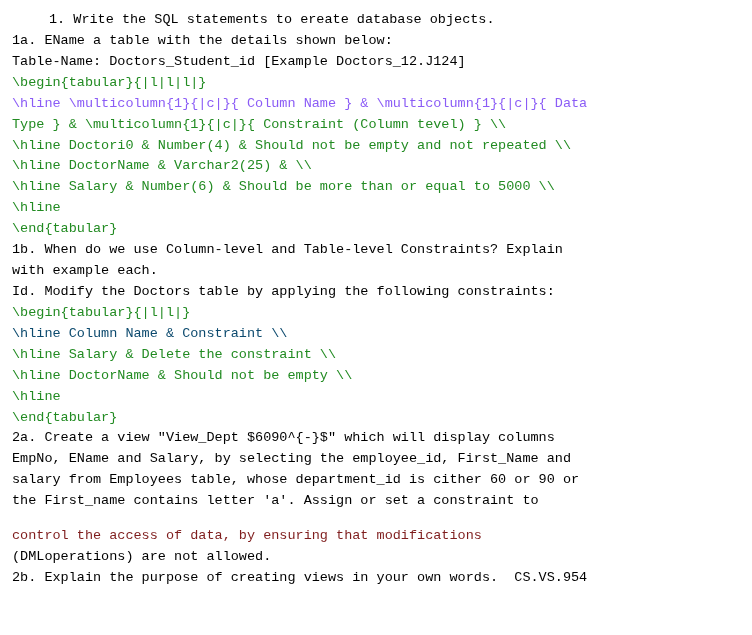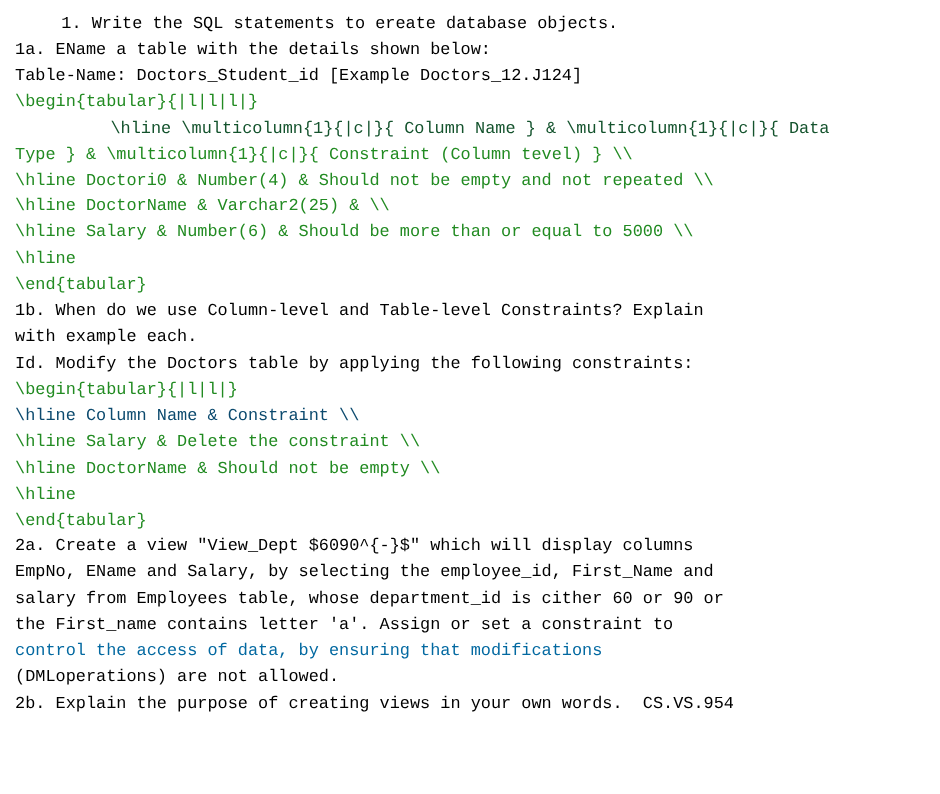--- a/index.html
+++ b/index.html
@@ -29,36 +29,36 @@
     }
   </style>
 </head>
 <body>
 
 <div class="content-area">
 <span class="line" style="color: rgb(0, 0, 0); margin-left: 37px;">1. Write the SQL statements to ereate database objects.</span>
     <span class="line" style="color: rgb(0, 0, 0);">1a. EName a table with the details shown below:</span>
     <span class="line" style="color: rgb(0, 0, 0);">Table-Name: Doctors_Student_id [Example Doctors_12.J124]</span>
     <span class="line" style="color: rgb(34, 139, 34);">\begin{tabular}{|l|l|l|}</span>
-    <span class="line" style="color: #14532d; text-align: center;">\hline \multicolumn{1}{|c|}{ Column Name } &amp; \multicolumn{1}{|c|}{ Data</span>
+    <span class="line" style="color: #8b5cf6;">\hline \multicolumn{1}{|c|}{ Column Name } &amp; \multicolumn{1}{|c|}{ Data</span>
     <span class="line" style="color: rgb(34, 139, 34);">Type } &amp; \multicolumn{1}{|c|}{ Constraint (Column tevel) } \\</span>
     <span class="line" style="color: rgb(34, 139, 34);">\hline Doctori0 &amp; Number(4) &amp; Should not be empty and not repeated \\</span>
     <span class="line" style="color: rgb(34, 139, 34);">\hline DoctorName &amp; Varchar2(25) &amp; \\</span>
     <span class="line" style="color: rgb(34, 139, 34);">\hline Salary &amp; Number(6) &amp; Should be more than or equal to 5000 \\</span>
     <span class="line" style="color: rgb(34, 139, 34);">\hline</span>
     <span class="line" style="color: rgb(34, 139, 34);">\end{tabular}</span>
     <span class="line" style="color: rgb(0, 0, 0);">1b. When do we use Column-level and Table-level Constraints? Explain</span>
     <span class="line" style="color: rgb(0, 0, 0);">with example each.</span>
     <span class="line" style="color: rgb(0, 0, 0);">Id. Modify the Doctors table by applying the following constraints:</span>
     <span class="line" style="color: rgb(34, 139, 34);">\begin{tabular}{|l|l|}</span>
     <span class="line" style="color: #0c4a6e;">\hline Column Name &amp; Constraint \\</span>
     <span class="line" style="color: rgb(34, 139, 34);">\hline Salary &amp; Delete the constraint \\</span>
     <span class="line" style="color: rgb(34, 139, 34);">\hline DoctorName &amp; Should not be empty \\</span>
     <span class="line" style="color: rgb(34, 139, 34);">\hline</span>
     <span class="line" style="color: rgb(34, 139, 34);">\end{tabular}</span>
     <span class="line" style="color: rgb(0, 0, 0);">2a. Create a view "View_Dept $6090^{-}$" which will display columns</span>
     <span class="line" style="color: rgb(0, 0, 0);">EmpNo, EName and Salary, by selecting the employee_id, First_Name and</span>
     <span class="line" style="color: rgb(0, 0, 0);">salary from Employees table, whose department_id is cither 60 or 90 or</span>
     <span class="line" style="color: rgb(0, 0, 0);">the First_name contains letter 'a'. Assign or set a constraint to</span>
-    <span class="line" style="color: #0369a1;">control the access of data, by ensuring that modifications</span>
+    <span class="line" style="color: #7f1d1d; margin-top: 14px;">control the access of data, by ensuring that modifications</span>
     <span class="line" style="color: rgb(0, 0, 0);">(DMLoperations) are not allowed.</span>
     <span class="line" style="color: rgb(0, 0, 0);">2b. Explain the purpose of creating views in your own words.  CS.VS.954</span>
   </div>
 
 </body></html>

